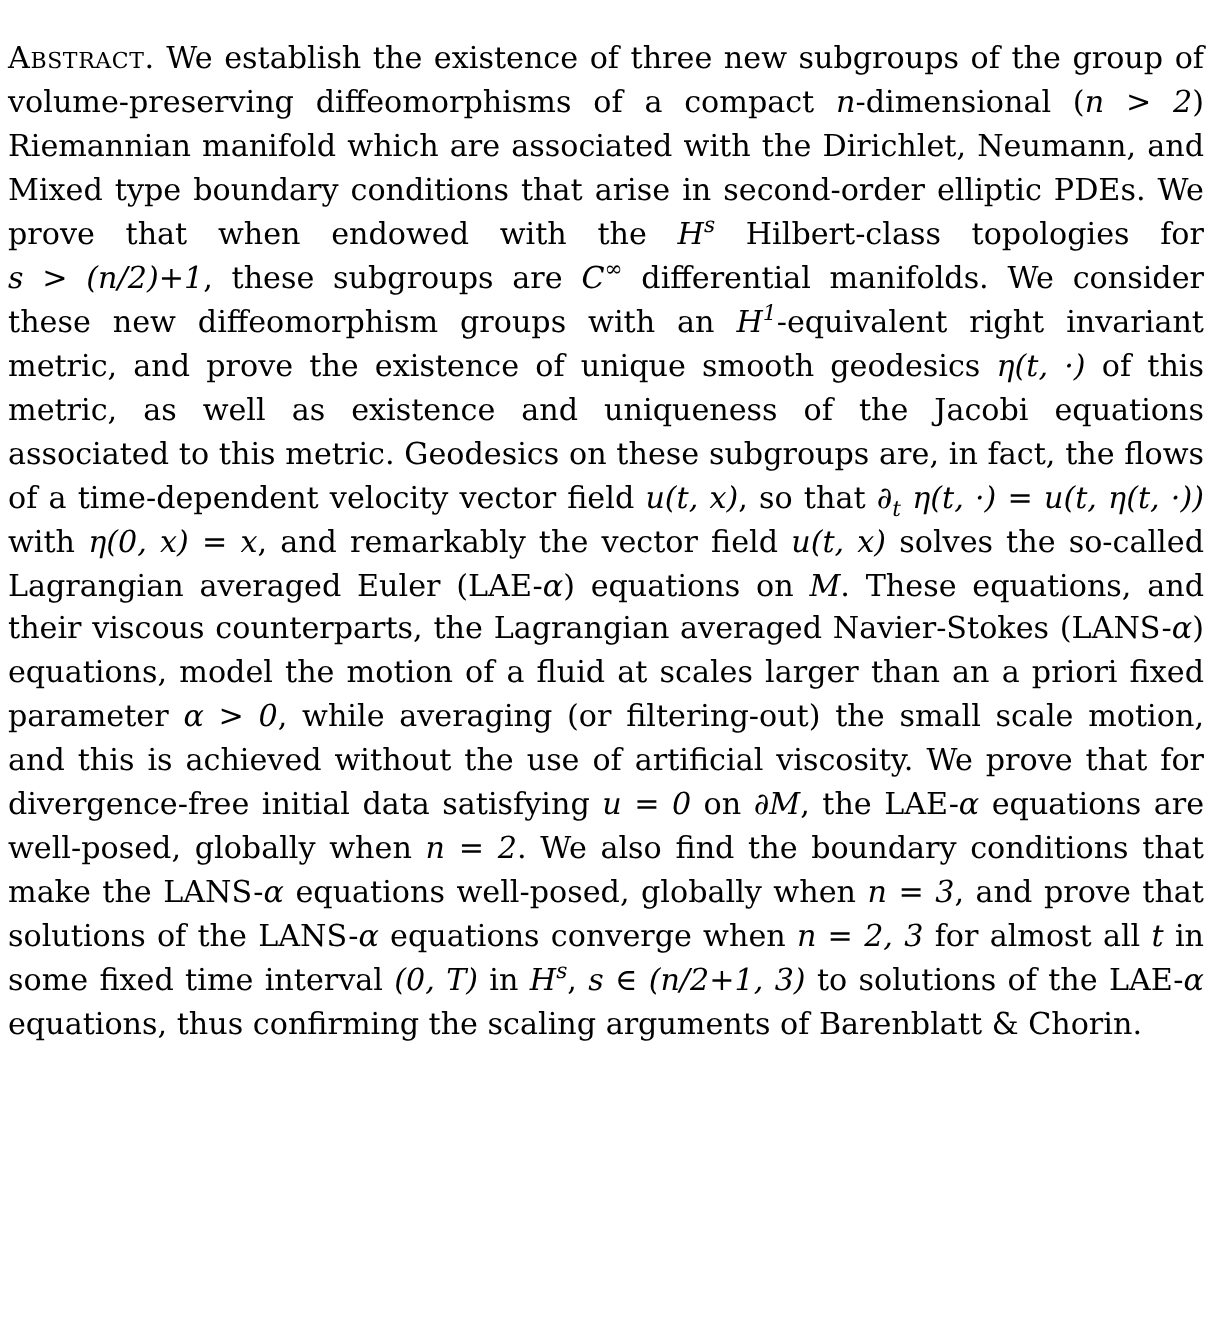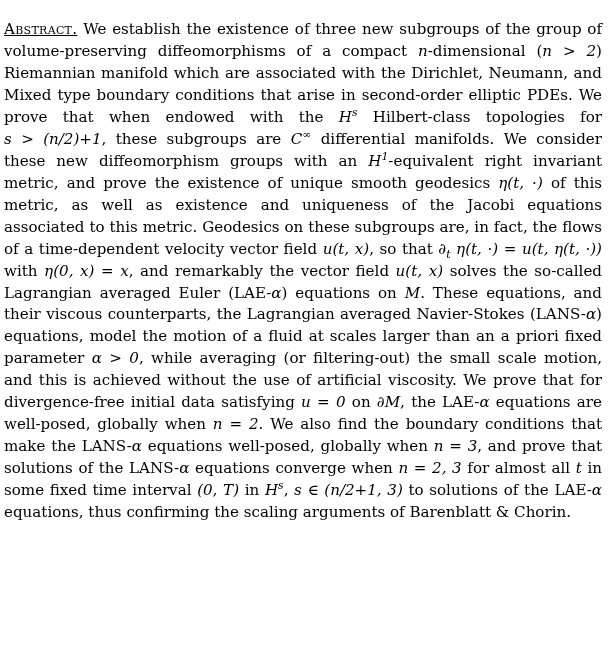--- a/index.html
+++ b/index.html
@@ -23,21 +23,20 @@
   .abstract {
     font-size: 15.1px;
     line-height: 1.455;
     text-align: justify;
     text-justify: inter-word;
     hyphens: manual;
   }
   .sc {
     font-variant: small-caps;
     letter-spacing: 0.02em;
-    text-decoration: underline;
   }
   .mathvar {
     font-style: italic;
     font-family: "DejaVu Serif", "Liberation Serif", serif;
   }
   .sup {
     font-size: 0.72em;
     vertical-align: super;
     line-height: 0;
   }

